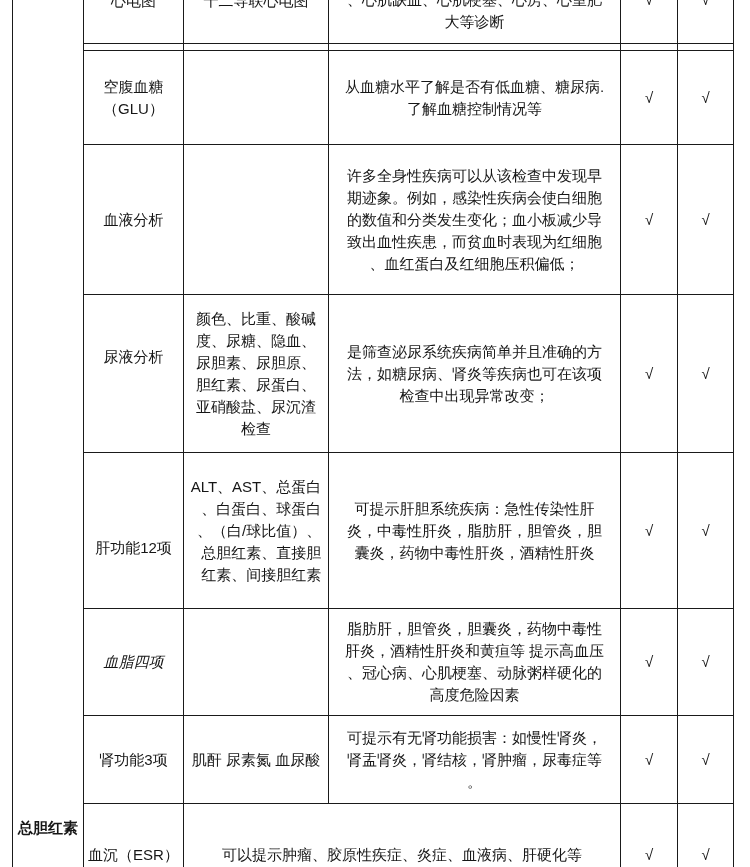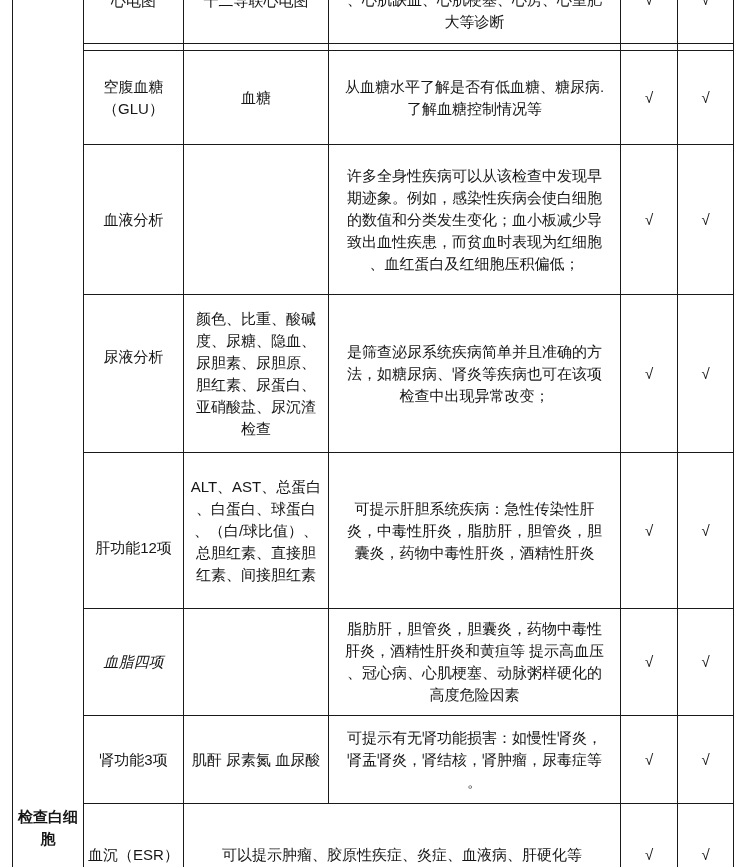--- a/index.html
+++ b/index.html
@@ -47,33 +47,32 @@
   <div class="hline" style="left:83px;width:651px;top:43px;"></div>
   <div class="hline" style="left:83px;width:651px;top:50px;"></div>
   <div class="hline" style="left:83px;width:651px;top:144px;"></div>
   <div class="hline" style="left:83px;width:651px;top:294px;"></div>
   <div class="hline" style="left:83px;width:651px;top:452px;"></div>
   <div class="hline" style="left:83px;width:651px;top:608px;"></div>
   <div class="hline" style="left:83px;width:651px;top:715px;"></div>
   <div class="hline" style="left:83px;width:651px;top:803px;"></div>
 
   <div class="cell category" style="left:13px;width:70px;top:800px;height:56px;">
-    <span>检查白细胞</span>
+    <span>总胆红素</span>
   </div>
 
   <div class="cell c-item cut" style="top:-7px;height:16px;line-height:15px;">心电图</div>
   <div class="cell c-content cut" style="top:-7px;height:16px;line-height:15px;">十二导联心电图</div>
   <div class="cell c-desc cut" style="top:-11px;height:44px;">、心肌缺血、心肌梗塞、心房、心室肥
 大等诊断</div>
   <div class="cell c-chk1 cut check" style="top:-8px;height:15px;line-height:15px;">√</div>
   <div class="cell c-chk2 cut check" style="top:-8px;height:15px;line-height:15px;">√</div>
 
   <div class="cell c-item" style="top:51px;height:93px;">空腹血糖
 （GLU）</div>
-  <div class="cell c-content" style="top:51px;height:93px;">血糖</div>
   <div class="cell c-desc" style="top:51px;height:93px;">从血糖水平了解是否有低血糖、糖尿病.
 了解血糖控制情况等</div>
   <div class="cell c-chk1 check" style="top:51px;height:93px;">√</div>
   <div class="cell c-chk2 check" style="top:51px;height:93px;">√</div>
 
   <div class="cell c-item" style="top:145px;height:149px;">血液分析</div>
   <div class="cell c-desc" style="top:145px;height:149px;">许多全身性疾病可以从该检查中发现早
 期迹象。例如，感染性疾病会使白细胞
 的数值和分类发生变化；血小板减少导
 致出血性疾患，而贫血时表现为红细胞
@@ -88,21 +87,21 @@
 胆红素、尿蛋白、
 亚硝酸盐、尿沉渣
 检查</div>
   <div class="cell c-desc" style="top:295px;height:157px;">是筛查泌尿系统疾病简单并且准确的方
 法，如糖尿病、肾炎等疾病也可在该项
 检查中出现异常改变；</div>
   <div class="cell c-chk1 check" style="top:295px;height:157px;">√</div>
   <div class="cell c-chk2 check" style="top:295px;height:157px;">√</div>
 
   <div class="cell c-item" style="top:470px;height:155px;">肝功能12项</div>
-  <div class="cell c-content" style="top:453px;height:155px;">ALT、AST、总蛋白
+  <div class="cell c-content" style="top:453px;height:155px;text-align:right;">ALT、AST、总蛋白
 、白蛋白、球蛋白
 、（白/球比值）、
 总胆红素、直接胆
 红素、间接胆红素</div>
   <div class="cell c-desc" style="top:453px;height:155px;">可提示肝胆系统疾病：急性传染性肝
 炎，中毒性肝炎，脂肪肝，胆管炎，胆
 囊炎，药物中毒性肝炎，酒精性肝炎</div>
   <div class="cell c-chk1 check" style="top:453px;height:155px;">√</div>
   <div class="cell c-chk2 check" style="top:453px;height:155px;">√</div>
 

